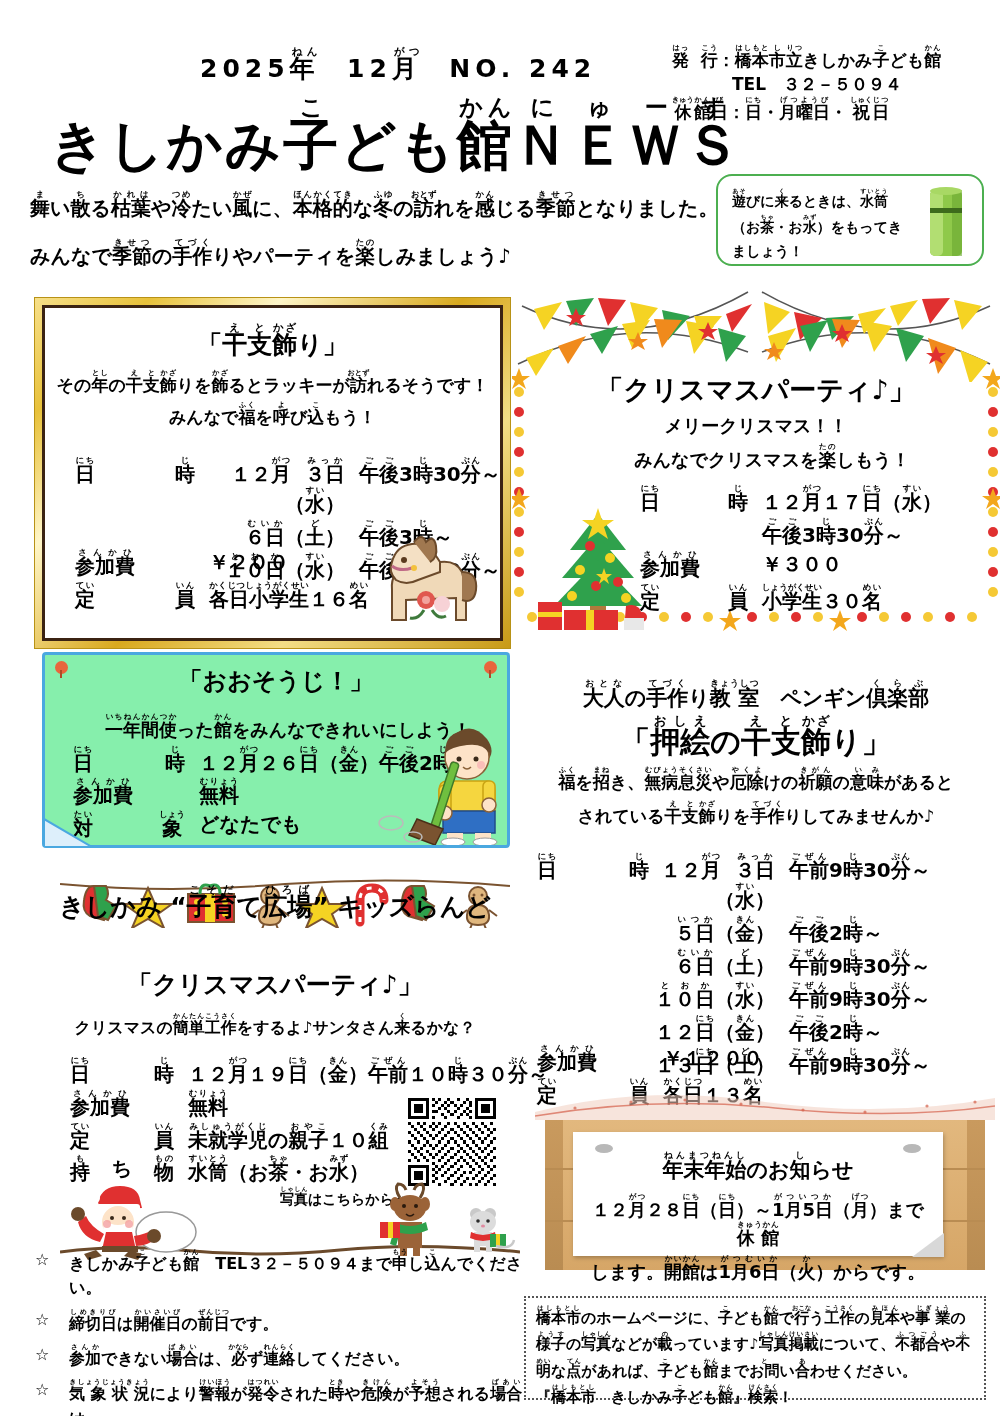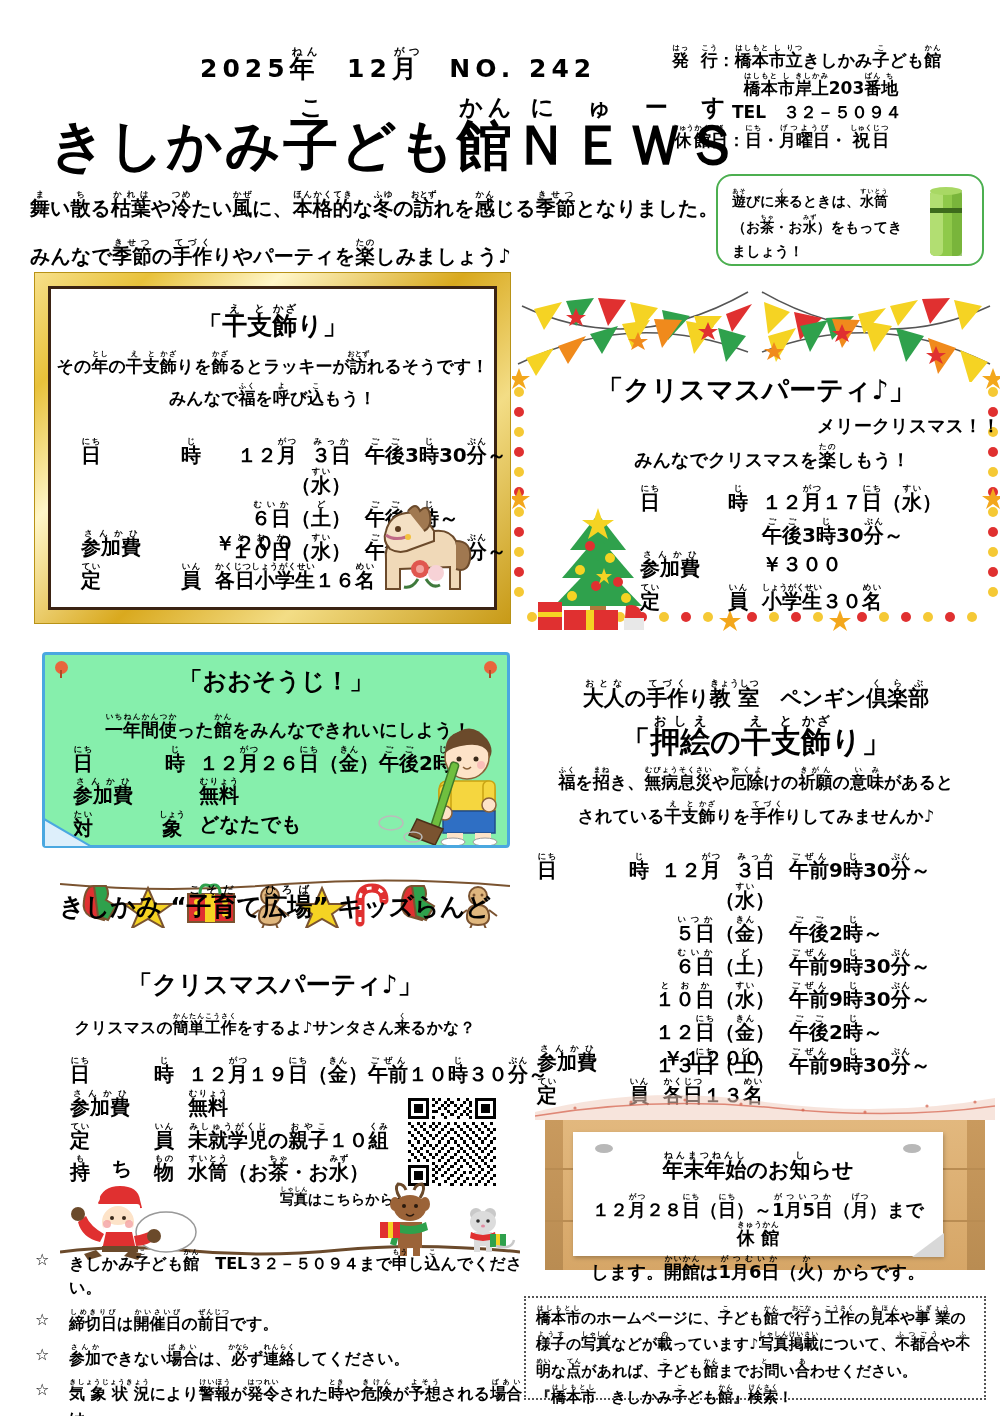--- a/index.html
+++ b/index.html
@@ -49,22 +49,22 @@
   #bottle-callout .txt {
     position:absolute; left:14px; top:12px; width:180px;
     font-size:14px; font-weight:700; line-height:1.75;
   }
   .bottle {
     position:absolute; right:16px; top:10px; width:40px; height:74px;
   }
 
   
   #eto-box {
-    left:35px; top:273px; width:475px; height:350px;
-    padding:13px;
+    left:35px; top:298px; width:475px; height:350px;
+    padding:7px;
     background:linear-gradient(135deg,#f7e08a 0%,#e8c13a 14%,#fff6c8 30%,#d9a91e 52%,#f3dd86 72%,#c89a17 100%);
     box-shadow:0 0 0 1px #b89216;
   }
   #eto-box .inner {
     width:100%; height:100%; background:#fff; border:3px solid #3b2313;
     position:relative;
   }
   #eto-title { text-align:center; margin-top:14px; font-size:25px; font-weight:700; }
   #eto-lead { text-align:center; font-size:17px; font-weight:700; line-height:1.75; margin-top:8px; }
 
@@ -77,21 +77,21 @@
 
   #eto-sched { position:absolute; left:30px; top:148px; width:400px; }
   #eto-fee { position:absolute; left:30px; top:240px; width:400px; font-size:20px; font-weight:700; line-height:1.45; }
   #eto-fee .row { display:flex; }
   #eto-fee .lbl { width:120px; flex:0 0 120px; display:flex; justify-content:space-between; }
   .horse { position:absolute; right:18px; bottom:10px; width:120px; height:100px; }
 
   
   #xmas-box { left:512px; top:272px; width:488px; height:378px; }
   #xmas-title { position:absolute; left:0; right:0; top:100px; text-align:center; font-size:27px; font-weight:700;}
-  #xmas-l1 { position:absolute; left:0; right:0; top:142px; text-align:right; font-size:18px; font-weight:700;}
+  #xmas-l1 { position:absolute; left:0; right:0; top:142px; text-align:center; font-size:18px; font-weight:700;}
   #xmas-l2 { position:absolute; left:0; right:0; top:170px; text-align:center; font-size:18px; font-weight:700;padding-left:32px;}
   #xmas-info { position:absolute; left:128px; top:212px; width:330px; font-size:20px; font-weight:700; line-height:1.45;}
   #xmas-info .row { display:flex; }
   #xmas-info .lbl { width:108px; flex:0 0 108px; display:flex; justify-content:space-between;}
   #xmas-info .lbl.blank { visibility:hidden; }
   #xmas-info .val { padding-left:14px; white-space:nowrap; }
   .xtree { position:absolute; left:22px; bottom:14px; width:130px; height:130px; }
 
   
   #osouji-box {
@@ -172,23 +172,20 @@
     <span>2025</span><ruby>年<rt>ねん</rt></ruby><span>&nbsp;&nbsp;12</span><ruby>月<rt>がつ</rt></ruby><span>&nbsp;&nbsp;NO. 242</span>
   </div>
 
   <div class="abs" id="masthead">
     きしかみ<ruby>子<rt>こ</rt></ruby>ども<ruby>館<rt>かん</rt></ruby><ruby>Ｎ<rt>に</rt></ruby><ruby>Ｅ<rt>ゅ</rt></ruby><ruby>Ｗ<rt>ー</rt></ruby><ruby>Ｓ<rt>す</rt></ruby>
   </div>
 
   <div class="abs" id="pub-block">
     <div>
       <ruby>発<rt>はっ</rt></ruby>&nbsp;&nbsp;<ruby>行<rt>こう</rt></ruby>：<ruby>橋<rt>はし</rt></ruby><ruby>本<rt>もと</rt></ruby><ruby>市<rt>し</rt></ruby><ruby>立<rt>りつ</rt></ruby>きしかみ<ruby>子<rt>こ</rt></ruby>ども<ruby>館<rt>かん</rt></ruby>
-    </div>
-    <div class="c" style="padding-right:22px">
-      <ruby>橋<rt>はし</rt></ruby><ruby>本<rt>もと</rt></ruby><ruby>市<rt>し</rt></ruby><ruby>岸<rt>きし</rt></ruby><ruby>上<rt>かみ</rt></ruby>203<ruby>番<rt>ばん</rt></ruby><ruby>地<rt>ち</rt></ruby>
     </div>
     <div class="c" style="padding-right:30px">TEL　３２－５０９４</div>
     <div>
       <ruby>休<rt>きゅう</rt></ruby><ruby>館<rt>かん</rt></ruby><ruby>日<rt>び</rt></ruby>：<ruby>日<rt>にち</rt></ruby>・<ruby>月曜日<rt>げつようび</rt></ruby>・&nbsp;<ruby>祝<rt>しゅく</rt></ruby><ruby>日<rt>じつ</rt></ruby>
     </div>
   </div>
 
   <div class="abs" id="intro1">
     <ruby>舞<rt>ま</rt></ruby>い<ruby>散<rt>ち</rt></ruby>る<ruby>枯葉<rt>かれは</rt></ruby>や<ruby>冷<rt>つめ</rt></ruby>たい<ruby>風<rt>かぜ</rt></ruby>に、<ruby>本格的<rt>ほんかくてき</rt></ruby>な<ruby>冬<rt>ふゆ</rt></ruby>の<ruby>訪<rt>おとず</rt></ruby>れを<ruby>感<rt>かん</rt></ruby>じる<ruby>季節<rt>きせつ</rt></ruby>となりました。
   </div>

